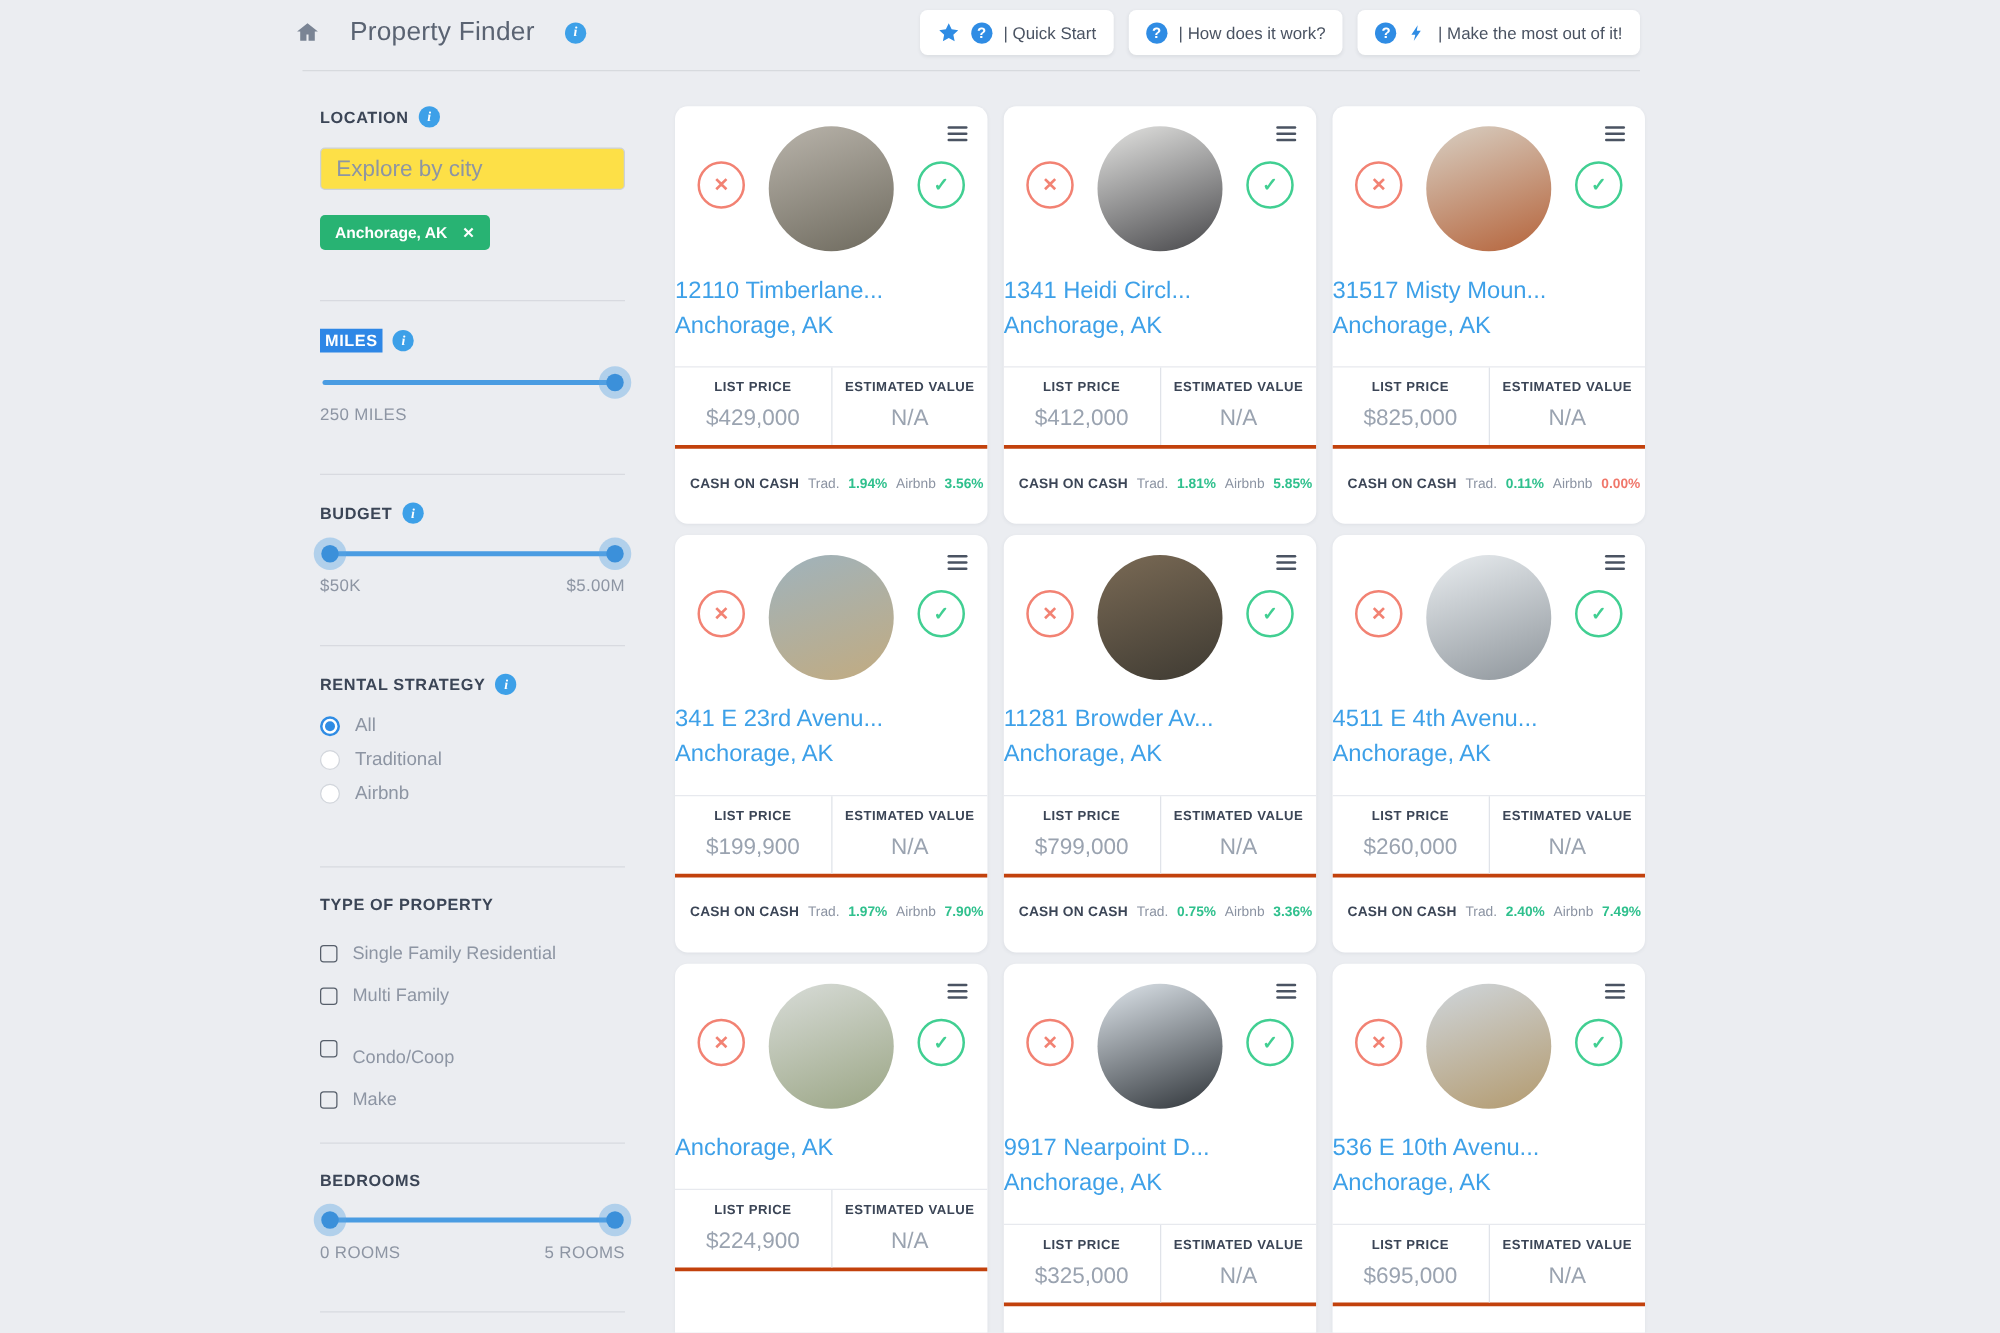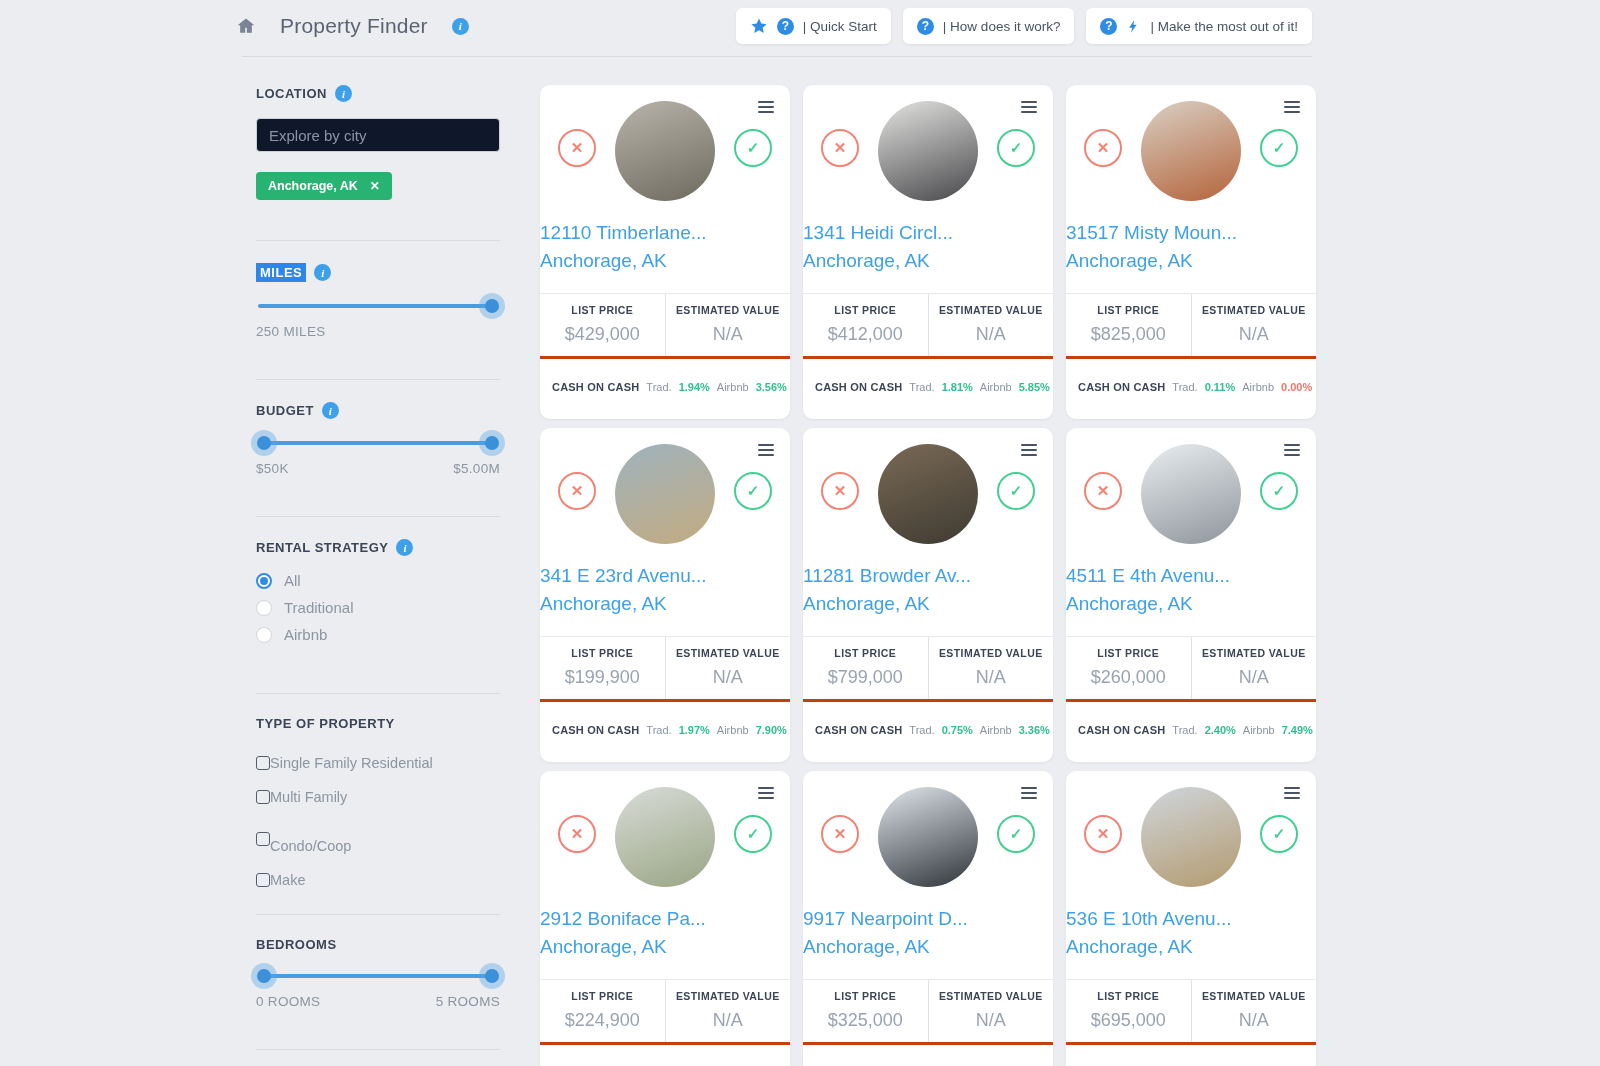--- a/index.html
+++ b/index.html
@@ -58,22 +58,22 @@
 
   
   .side-section { border-bottom:1px solid #d8dae0; padding-bottom:40px; margin-bottom:22px; }
   .side-section.last { border-bottom:none; }
   .sec-label-row { display:flex; align-items:center; gap:8px; margin-bottom:16px; }
   .sec-label { font-size:13px; font-weight:bold; color:#3b4556; letter-spacing:.5px; }
   .sec-label.hl { background:#2e87e6; color:#fff; padding:2px 4px; }
   .city-input {
     width:100%; height:34px;
     border:1px solid #ccd1d9; border-radius:4px;
-    background:#0f172a; padding:0 12px;
-    font-size:15px; color:#6b7483;
+    background:#fde047; padding:0 12px;
+    font-size:18px; color:#6b7483;
     font-family:"Liberation Sans", sans-serif;
   }
   .city-input::placeholder { color:#8d95a3; }
   .tag {
     display:inline-flex; align-items:center; gap:12px;
     background:#28b373; color:#fff;
     border-radius:4px; padding:7px 12px;
     font-size:12.5px; font-weight:bold;
     margin-top:20px; cursor:pointer;
   }
@@ -94,21 +94,21 @@
   .radio {
     width:16px; height:16px; border-radius:50%;
     background:#fff; border:1px solid #d2d6dc; flex:none;
   }
   .radio.checked {
     border:2px solid #2f8ce4;
     display:flex; align-items:center; justify-content:center;
   }
   .radio.checked::after { content:""; width:8px; height:8px; border-radius:50%; background:#2f8ce4; }
   .opt-label { font-size:15px; color:#8d95a3; }
-  .cb-row { display:flex; align-items:center; margin-bottom:18px; cursor:pointer; }
+  .cb-row { display:flex; align-items:center; gap:12px; margin-bottom:18px; cursor:pointer; }
   .checkbox {
     width:14px; height:14px; border:1.6px solid #565e6a; border-radius:3px;
     background:transparent; flex:none;
   }
 
   
   .card {
     background:#fff; border-radius:10px;
     box-shadow:0 1px 3px rgba(40,50,70,.06);
     position:relative; overflow:hidden;
@@ -517,21 +517,20 @@
           <span></span>
           <span></span>
           <span></span>
         </div>
     <div class="card-top">
       <div class="circle-btn reject">✕</div>
       <div class="photo" style="background: linear-gradient(160deg, rgb(216, 220, 216) 0%, rgb(154, 165, 132) 100%);"></div>
       <div class="circle-btn accept">✓</div>
     </div>
     <div class="addr-block">
-      <div class="addr">2912 Boniface Pa...</div>
       <div class="city">Anchorage, AK</div>
     </div>
     <div class="stats">
       <div class="stat">
         <div class="stat-label">LIST PRICE</div>
         <div class="stat-value">$224,900</div>
       </div>
       <div class="stat">
         <div class="stat-label">ESTIMATED VALUE</div>
         <div class="stat-value">N/A</div>

